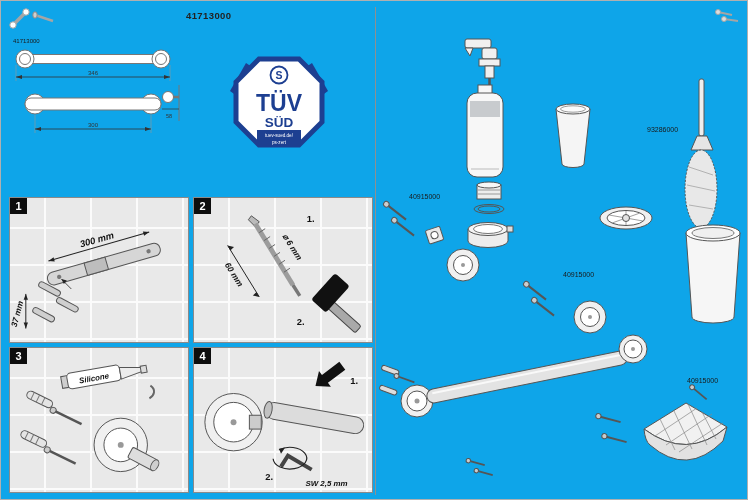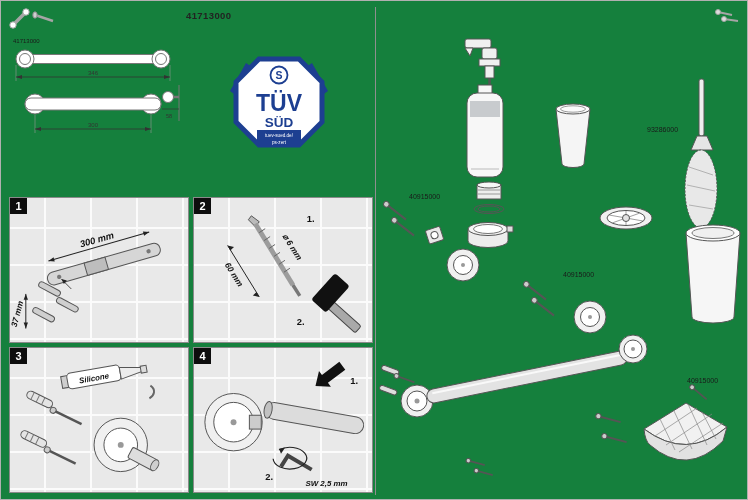--- a/index.html
+++ b/index.html
@@ -1,18 +1,18 @@
 <!DOCTYPE html>
 <html><head>
 <meta charset="utf-8">
 <style>
   * { margin:0; padding:0; box-sizing:border-box; }
   html,body { width:748px; height:500px; }
   body { background:#e6e6e6; font-family:"Liberation Sans", sans-serif; }
-  .page { position:relative; width:748px; height:500px; background:#15803d; border:1px solid #b0b0b0; overflow:hidden; }
+  .page { position:relative; width:748px; height:500px; background:#0ea5e9; border:1px solid #b0b0b0; overflow:hidden; }
   .divider { position:absolute; left:374px; top:6px; height:488px; width:1px; background:#8f8f8f; }
   .hdr-part { position:absolute; left:185px; top:9px; font-size:9.5px; font-weight:bold; color:#222; letter-spacing:.4px; }
   .abs { position:absolute; }
 
   .steps { position:absolute; left:8px; top:196px; width:364px; height:296px;
            display:grid; grid-template-columns:180px 180px; grid-template-rows:146px 146px; gap:4px; }
   .step { position:relative; border:1px solid #8a8a8a;
           background-color:#e9e9e9;
           background-image:linear-gradient(#fbfbfb 2px, transparent 2px),
                            linear-gradient(90deg,#fbfbfb 2px, transparent 2px);

